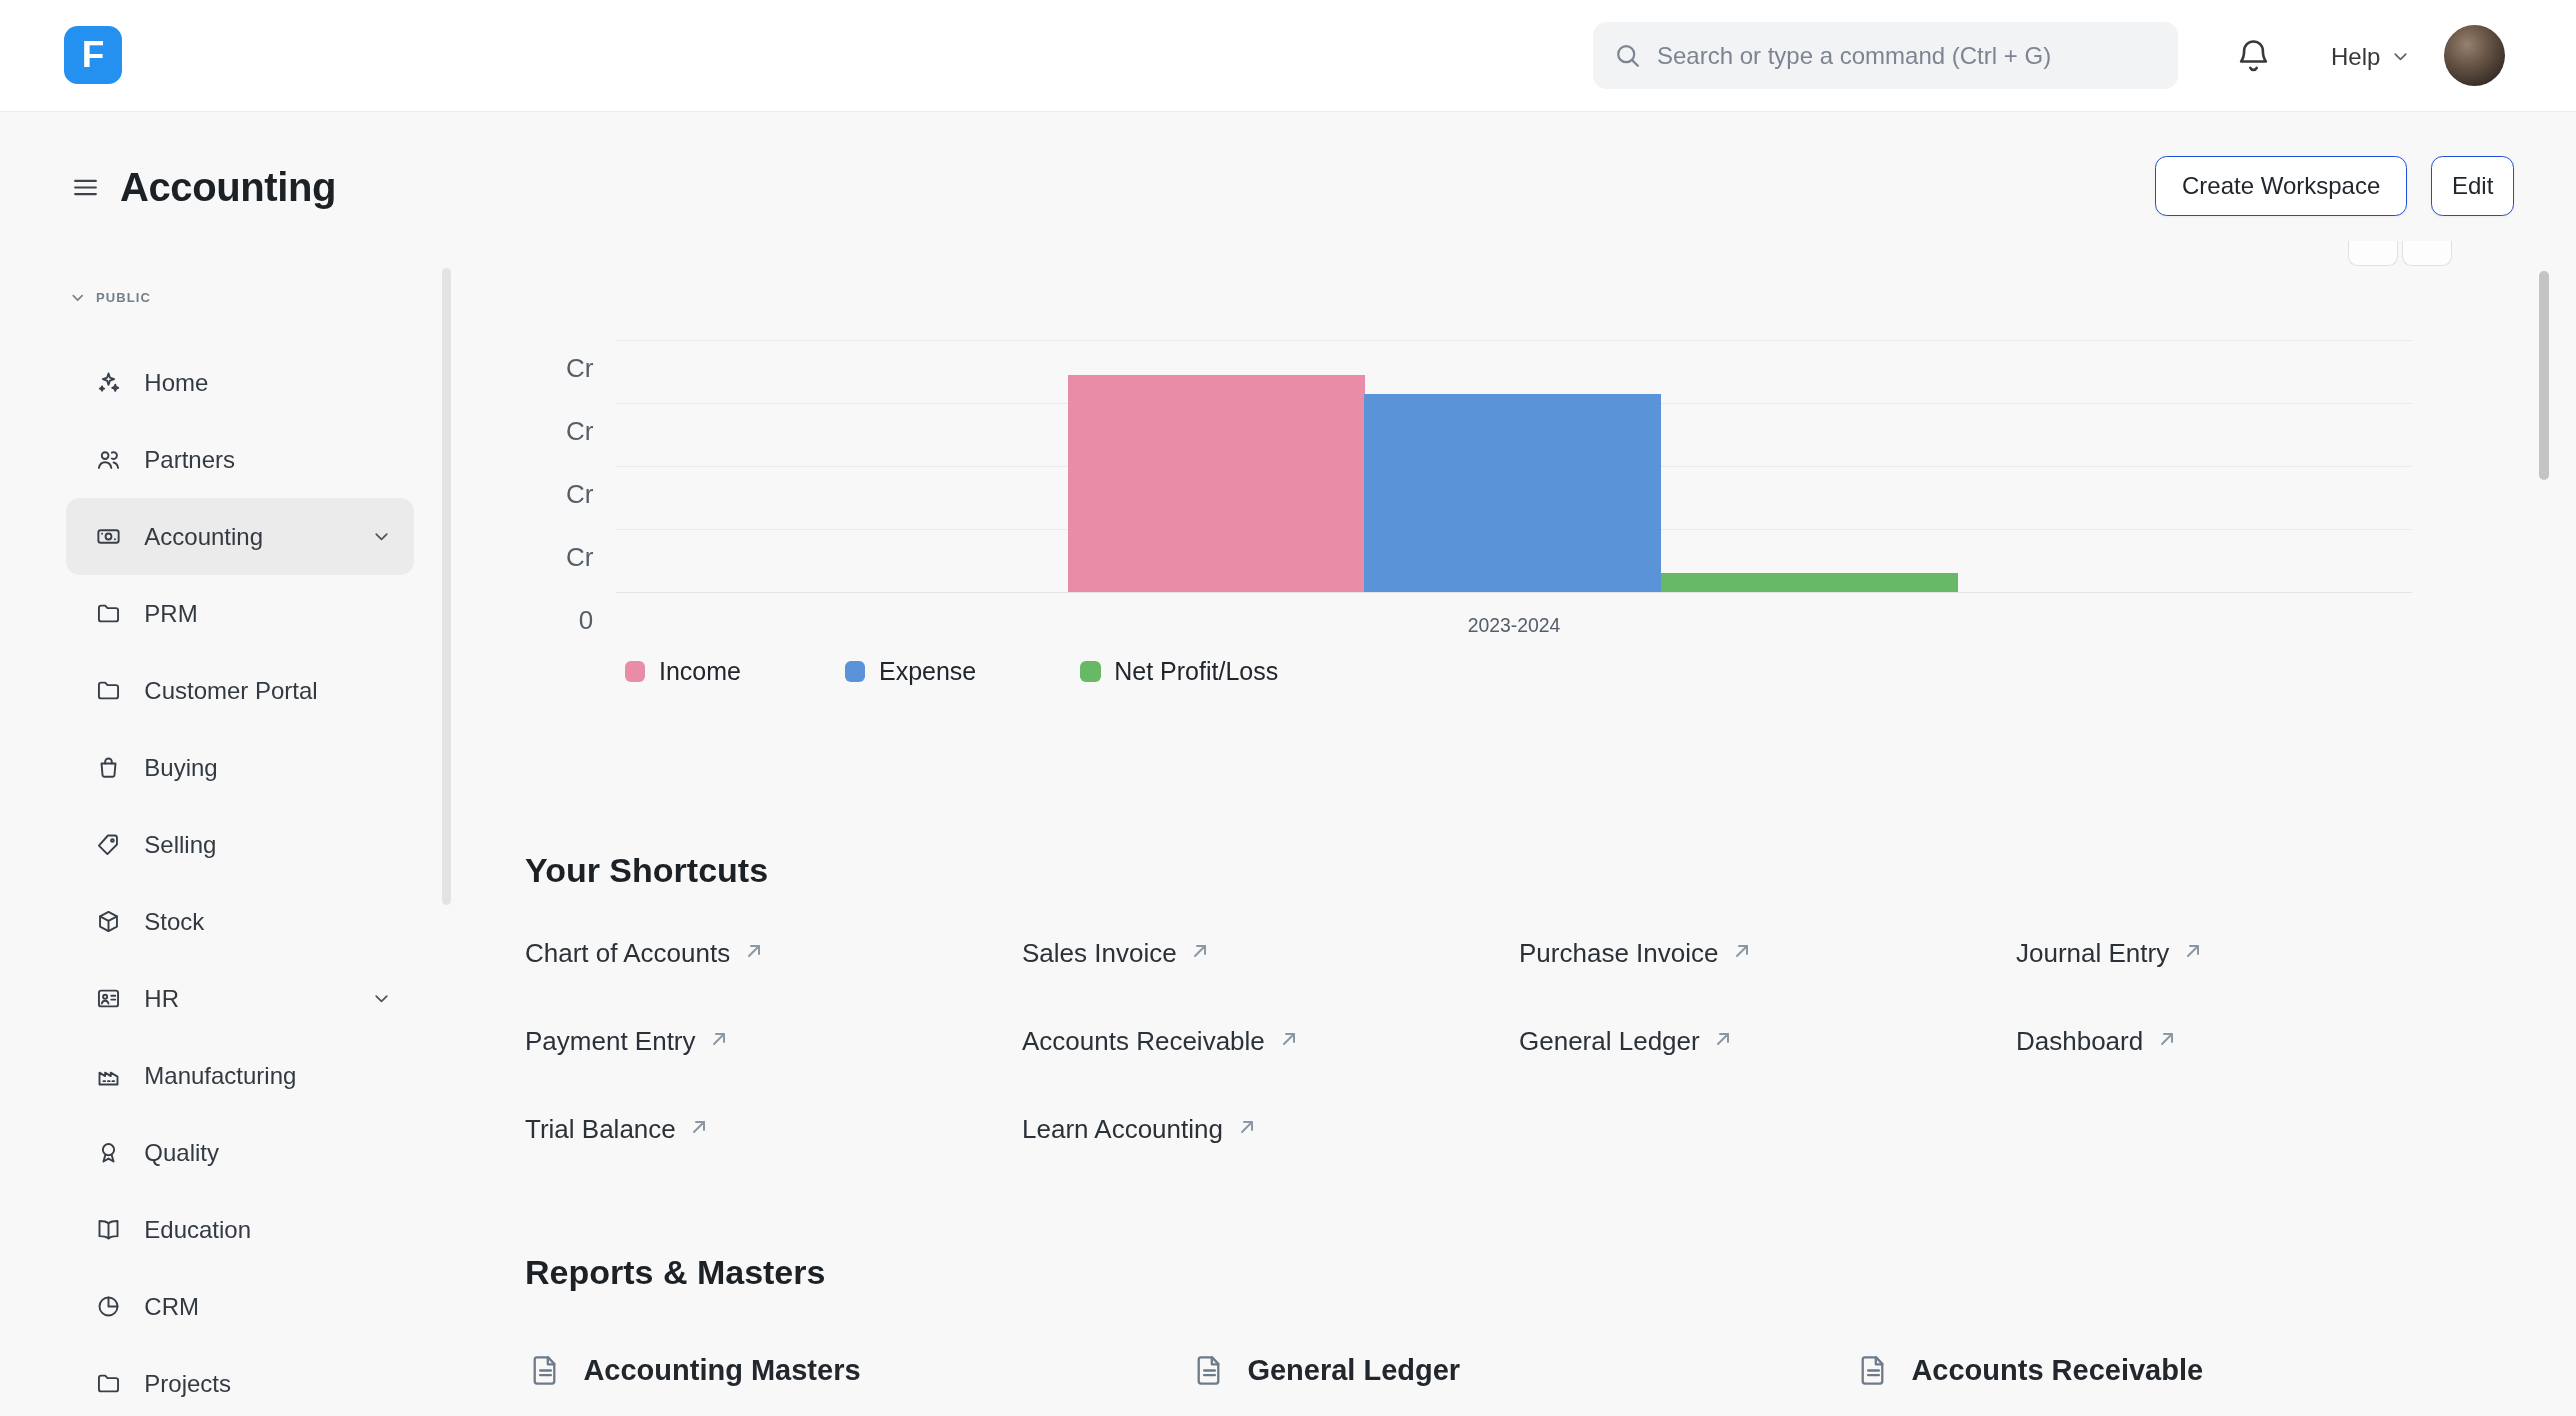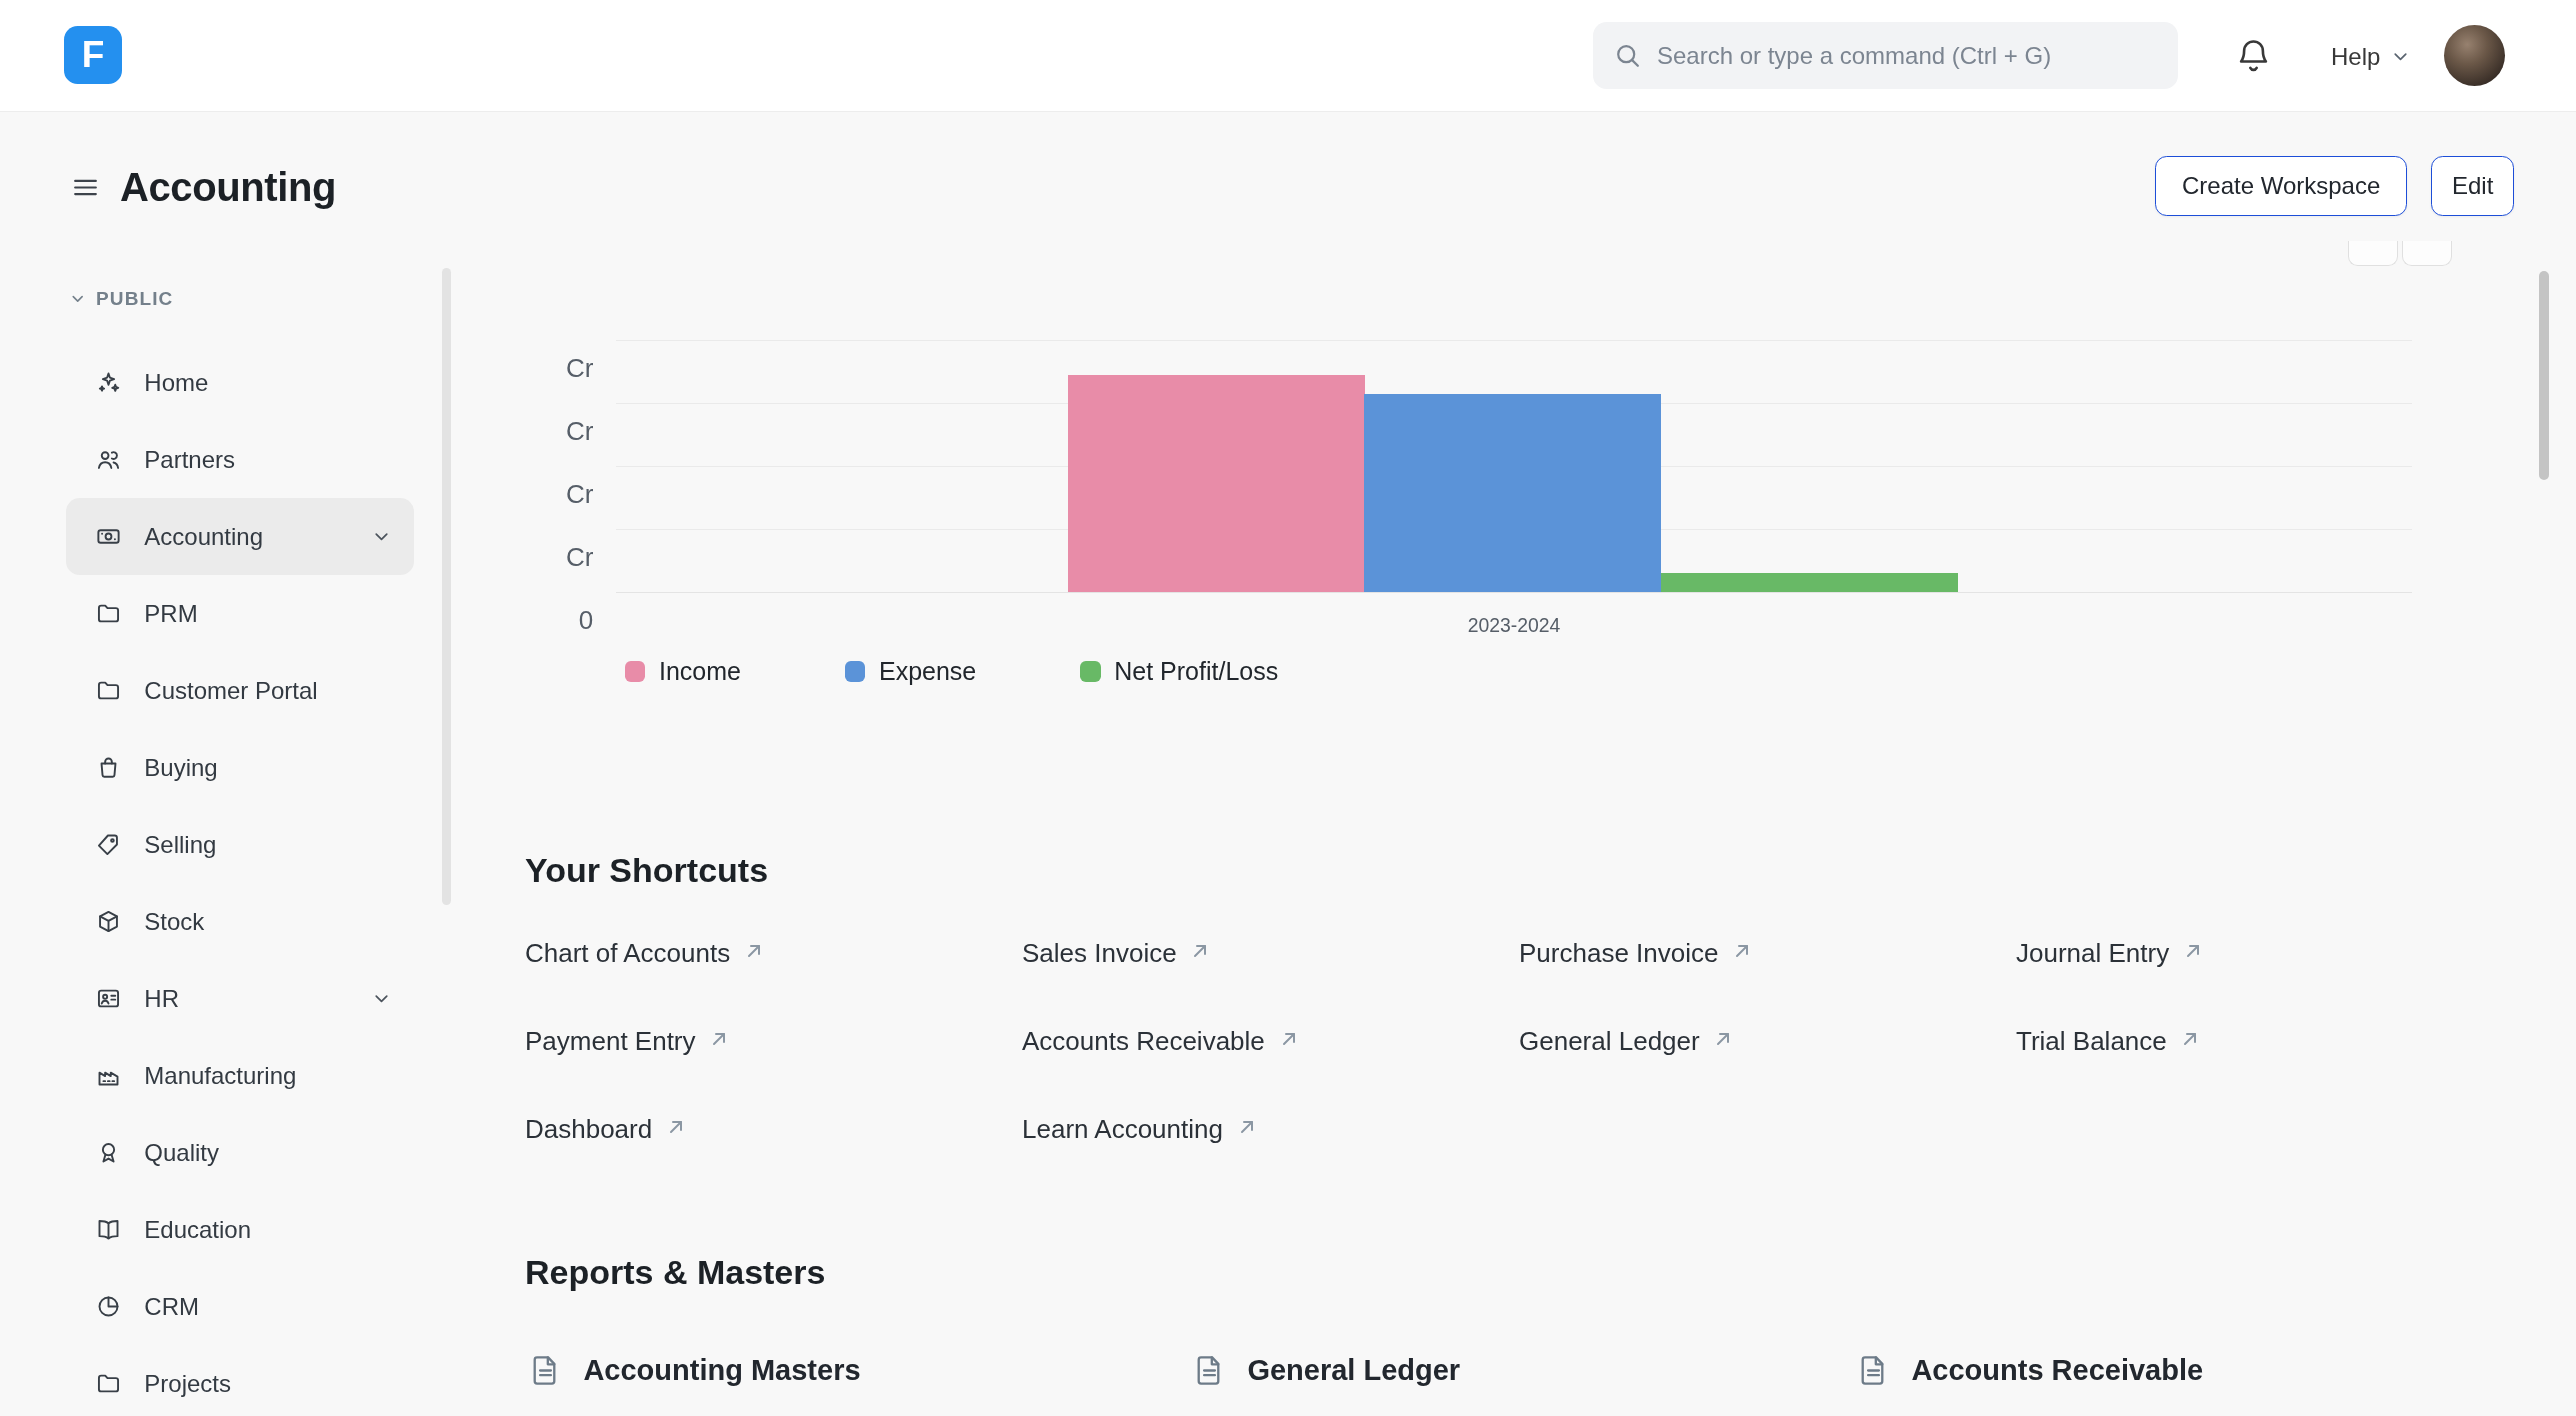--- a/index.html
+++ b/index.html
@@ -37,21 +37,21 @@
   .btn { position:absolute; top:156px; height:60px; border-radius:11.7px; background:#fff;
          border:1px solid #1d4ed8; box-shadow:0 1px 2.9px rgba(0,0,0,.05); font-size:24px;
          font-family:inherit; color:#22272e; cursor:pointer; }
   .btn-create { left:2155px; padding:0 26px; }
   .btn-edit { left:2431px; padding:0 20px; }
 
   
   .side-section { position:absolute; left:68px; top:288px; display:flex; align-items:center;
                   gap:8.7px; cursor:pointer; }
   .side-section svg { width:19.4px; height:19.4px; color:#74808b; }
-  .side-section span { font-size:19px; font-weight:700; letter-spacing:1.1px; color:#74808b; }
+  .side-section span { font-size:13px; font-weight:700; letter-spacing:1.1px; color:#74808b; }
   .side-list { position:absolute; left:66px; top:344px; width:348px; }
   .side-item { height:77px; display:flex; align-items:center; gap:22.3px; padding:0 21.4px 0 29px;
                border-radius:13.6px; cursor:pointer; }
   .side-item.selected { background:#ebebeb; }
   .side-item svg.side-ic { width:27px; height:27px; color:#383f47; flex:none; }
   .side-label { font-size:24px; color:#333a42; white-space:nowrap; }
   .side-chev { width:23px; height:23px; color:#4c545d; margin-left:auto; flex:none; }
   .side-scroll { position:absolute; left:442px; top:268px; width:8.7px; height:637px;
                  border-radius:4.9px; background:#e3e3e3; }
 
@@ -329,28 +329,28 @@
         </svg>
       </div>
       <div class="shortcut">
         <span class="shortcut-label">General Ledger</span>
         <svg class="" viewBox="0 0 24 24" fill="none" stroke="currentColor" stroke-width="2" stroke-linecap="round" stroke-linejoin="round">
           <path d="M7 17L17 7"></path>
           <path d="M9 7h8v8"></path>
         </svg>
       </div>
       <div class="shortcut">
+        <span class="shortcut-label">Dashboard</span>
+        <svg class="" viewBox="0 0 24 24" fill="none" stroke="currentColor" stroke-width="2" stroke-linecap="round" stroke-linejoin="round">
+          <path d="M7 17L17 7"></path>
+          <path d="M9 7h8v8"></path>
+        </svg>
+      </div>
+      <div class="shortcut">
         <span class="shortcut-label">Trial Balance</span>
-        <svg class="" viewBox="0 0 24 24" fill="none" stroke="currentColor" stroke-width="2" stroke-linecap="round" stroke-linejoin="round">
-          <path d="M7 17L17 7"></path>
-          <path d="M9 7h8v8"></path>
-        </svg>
-      </div>
-      <div class="shortcut">
-        <span class="shortcut-label">Dashboard</span>
         <svg class="" viewBox="0 0 24 24" fill="none" stroke="currentColor" stroke-width="2" stroke-linecap="round" stroke-linejoin="round">
           <path d="M7 17L17 7"></path>
           <path d="M9 7h8v8"></path>
         </svg>
       </div>
       <div class="shortcut">
         <span class="shortcut-label">Learn Accounting</span>
         <svg class="" viewBox="0 0 24 24" fill="none" stroke="currentColor" stroke-width="2" stroke-linecap="round" stroke-linejoin="round">
           <path d="M7 17L17 7"></path>
           <path d="M9 7h8v8"></path>

